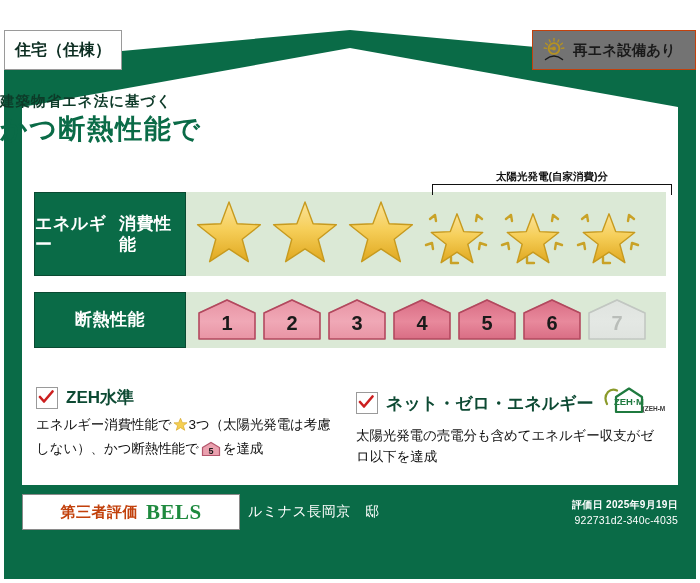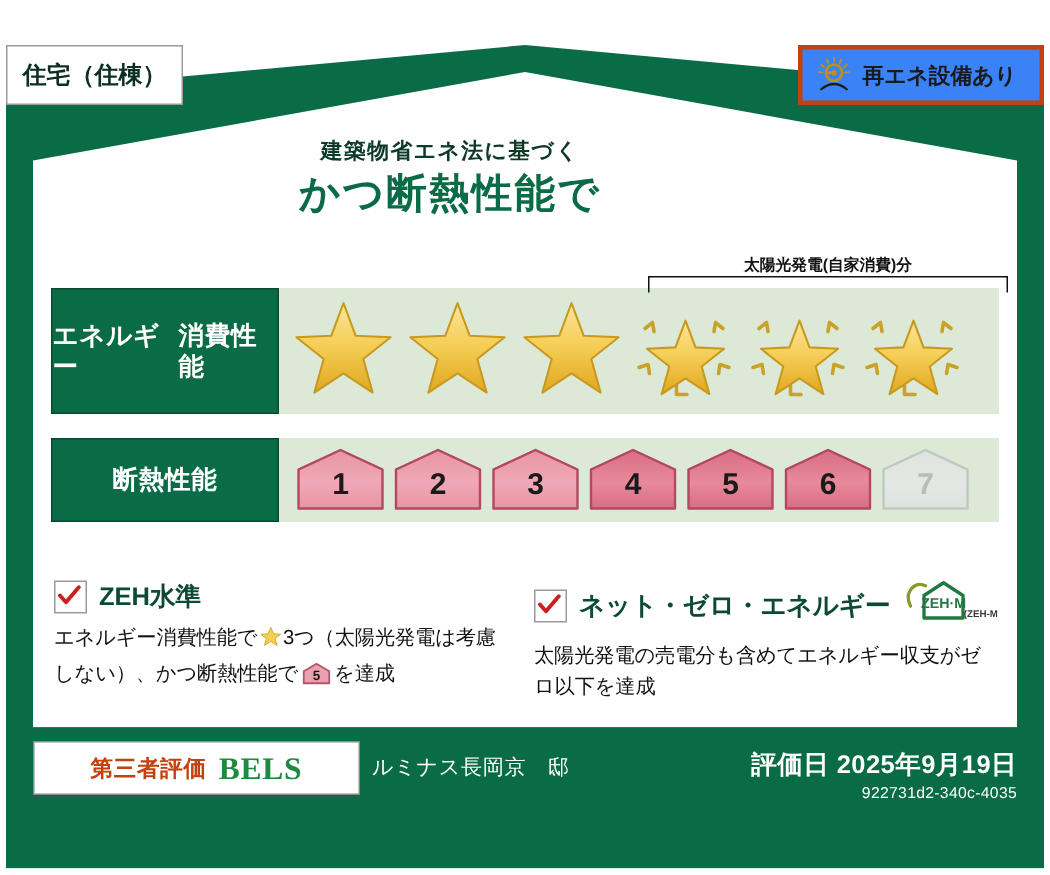--- a/index.html
+++ b/index.html
@@ -44,36 +44,35 @@
     font-size:16px;font-weight:bold;color:#0d2e22;
     letter-spacing:0px;
     z-index:5;
   }
 
   
   .tag-renew{
     position:absolute;
     right:4px; top:30px;
     width:164px; height:40px;
-    background:#3b82f6;
-    border:3px solid #c2410c;
+    background:#737373;
+    border:1px solid #c2410c;
     box-sizing:border-box;
     display:flex;align-items:center;
     padding-left:8px;
     gap:6px;
     z-index:5;
   }
   .tag-renew .txt{font-size:14.5px;font-weight:bold;color:#1a1a1a;}
   .sun-icon{width:26px;height:26px;flex:0 0 26px;}
 
   
   .title-wrap{
     position:absolute;
-    left:12px; top:92px; width:576px;
-    text-align:center;
+    left:0; top:92px; width:576px;
     z-index:4;
   }
   .title-sub{
     font-size:14.5px;font-weight:bold;color:#0d3a28;
     letter-spacing:1px;line-height:1.3;
   }
   .title-main{
     font-size:27px;font-weight:bold;color:#0a6b47;
     letter-spacing:1.5px;line-height:1.25;margin-top:2px;
   }
@@ -200,21 +199,21 @@
     letter-spacing:0.5px;
     z-index:6;
   }
   .footer-right{
     position:absolute;
     right:22px; top:498px;
     text-align:right;
     color:#ffffff;
     z-index:6;
   }
-  .footer-date{font-size:17px;font-weight:bold;letter-spacing:0.3px;}
+  .footer-date{font-size:10px;font-weight:bold;letter-spacing:0.3px;}
   .footer-id{font-size:10.5px;margin-top:2px;letter-spacing:0.2px;}
 </style>
 </head>
 <body>
 
 <div id="label-root">
 
   <div class="frame-green"></div>
   <div class="frame-inner"></div>
 

